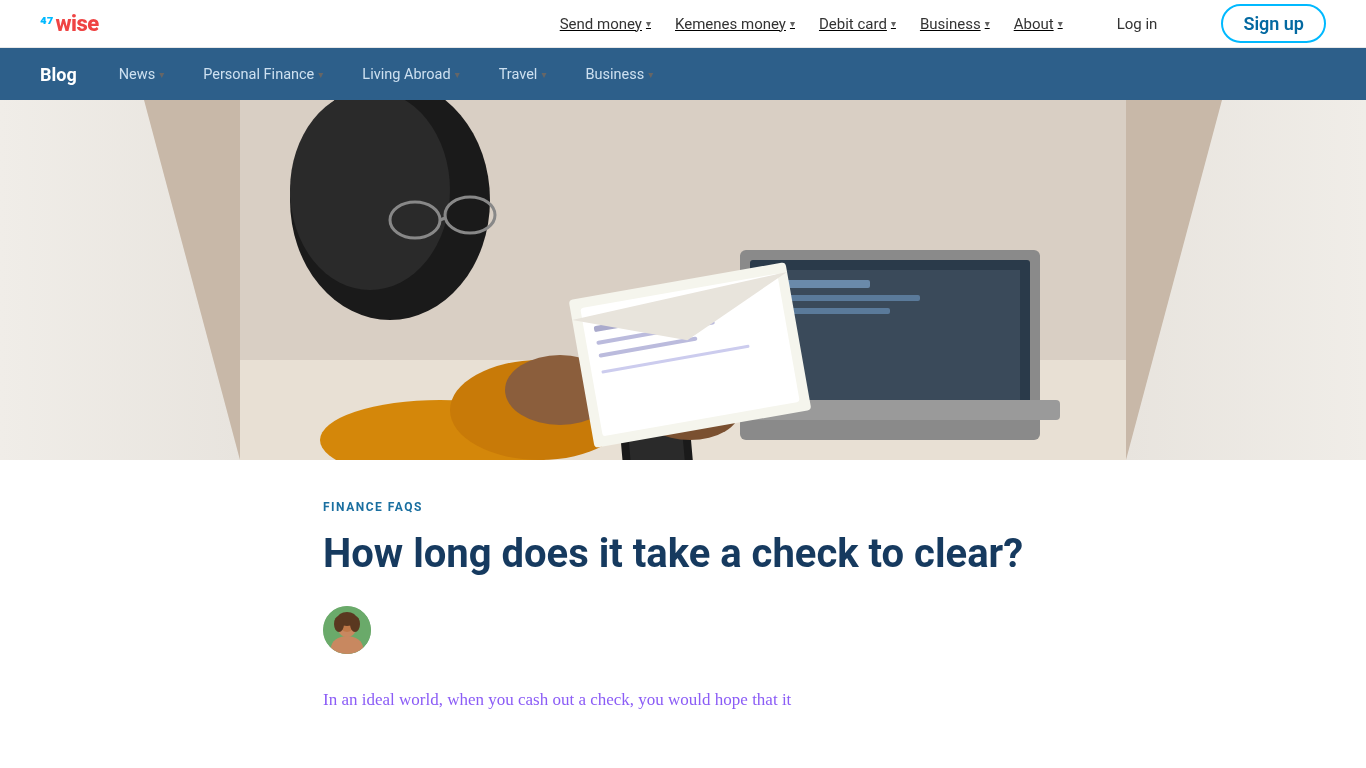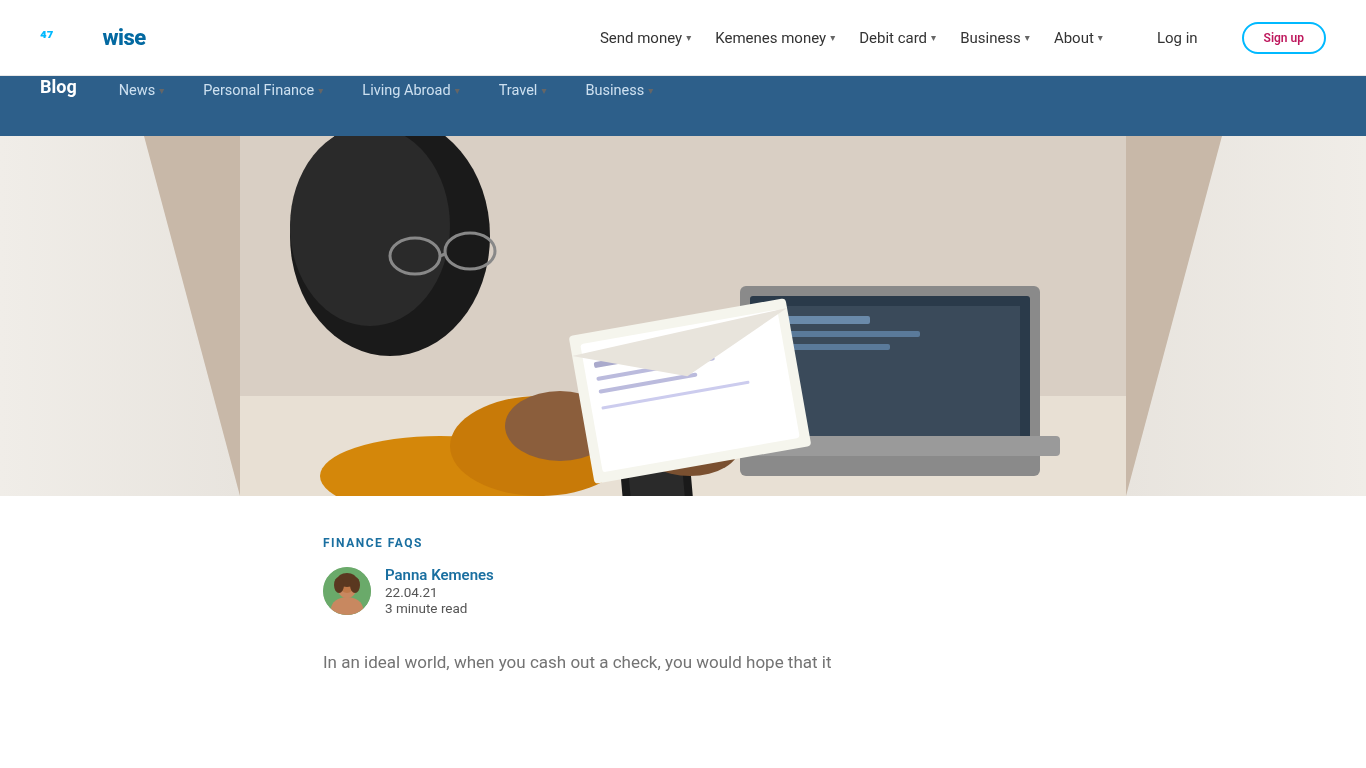--- a/index.html
+++ b/index.html
@@ -2,49 +2,49 @@
 <html><head>
   <meta charset="utf-8">
   <style>
     * { margin: 0; padding: 0; box-sizing: border-box; }
     body { font-family: -apple-system, BlinkMacSystemFont, 'Segoe UI', Roboto, sans-serif; background: #fff; width: 1366px; overflow-x: hidden; }
 
     
     .top-nav {
       background: #fff;
       border-bottom: 1px solid #e8e8e8;
-      height: 76px;
+      height: 48px;
       display: flex;
       align-items: center;
       padding: 8px 40px;
       gap: 32px;
     }
     .logo-area {
       display: flex;
       align-items: center;
       margin-right: auto;
     }
     .logo-text {
       font-size: 22px;
       font-weight: 800;
-      color: #0369a1;
+      color: #ef4444;
       letter-spacing: -0.5px;
-      margin-left: 47px;
     }
     .logo-mark {
       color: #00b9ff;
       font-size: 18px;
       font-weight: 900;
       margin-right: 2px;
     }
     .top-nav-links {
       display: flex;
       align-items: center;
       gap: 4px;
       list-style: none;
+      text-decoration: underline;
     }
     .top-nav-links li a {
       text-decoration: none;
       color: #333;
       font-size: 15px;
       padding: 6px 10px;
       display: flex;
       align-items: center;
       gap: 4px;
       border-radius: 4px;
@@ -54,36 +54,37 @@
       color: #666;
     }
     .login-link {
       text-decoration: none;
       color: #333;
       font-size: 15px;
       padding: 6px 12px;
     }
     .signup-btn {
       border: 2px solid #00b9ff;
-      color: #be185d;
+      color: #0369a1;
       background: transparent;
       border-radius: 24px;
       padding: 7px 20px;
-      font-size: 12px;
+      font-size: 18px;
       font-weight: 600;
       cursor: pointer;
       text-decoration: none;
+      margin-left: 20px;
     }
 
     
     .blog-nav {
       background: #2d5f8a;
-      height: 60px;
-      display: flex;
-      align-items: flex-start;
+      height: 52px;
+      display: flex;
+      align-items: center;
       padding: 0 40px;
       gap: 0;
     }
     .blog-label {
       color: #fff;
       font-size: 18px;
       font-weight: 700;
       margin-right: 28px;
     }
     .blog-nav-links {
@@ -189,23 +190,24 @@
     }
     .author-date {
       color: #555;
       font-size: 13.5px;
     }
     .read-time {
       color: #555;
       font-size: 13.5px;
     }
     .article-intro {
-      color: #737373;
+      color: #8b5cf6;
       font-size: 17px;
       line-height: 1.7;
+      font-family: Liberation Serif, serif;
     }
   </style>
 </head>
 <body>
 
 <nav class="top-nav">
   <div class="logo-area">
     <span class="logo-mark">⁴⁷</span>
     <span class="logo-text">wise</span>
   </div>
@@ -325,33 +327,29 @@
       <rect x="360" y="238" width="100" height="4" rx="2" fill="#bbbbdd" transform="rotate(-10, 450, 255)"></rect>
       <rect x="360" y="255" width="150" height="3" rx="1" fill="#ccccee" transform="rotate(-10, 450, 255)"></rect>
 
       <polygon points="340,200 560,190 450,240" fill="#e8e4dc" transform="rotate(-10, 450, 255)"></polygon>
     </svg>
   </div>
 </div>
 
 <main class="article-container">
   <div class="category-label">FINANCE FAQS</div>
+  <h1 class="article-title">How long does it take a check to clear?</h1>
   <div class="author-row">
     <div class="author-avatar">
       <svg width="48" height="48" viewBox="0 0 48 48">
         <circle cx="24" cy="24" r="24" fill="#6aaa6a"></circle>
         <ellipse cx="24" cy="20" rx="10" ry="11" fill="#c88860"></ellipse>
         <ellipse cx="24" cy="42" rx="16" ry="12" fill="#c88860"></ellipse>
         <ellipse cx="24" cy="17" rx="8" ry="9" fill="#c07848"></ellipse>
 
         <ellipse cx="24" cy="13" rx="10" ry="7" fill="#5a3820"></ellipse>
         <ellipse cx="16" cy="18" rx="5" ry="8" fill="#5a3820"></ellipse>
         <ellipse cx="32" cy="18" rx="5" ry="8" fill="#5a3820"></ellipse>
       </svg>
     </div>
-    <div class="author-info">
-      <span class="author-name">Panna Kemenes</span>
-      <span class="author-date">22.04.21</span>
-      <span class="read-time">3 minute read</span>
-    </div>
   </div>
   <p class="article-intro">In an ideal world, when you cash out a check, you would hope that it</p>
 </main>
 
 </body></html>

